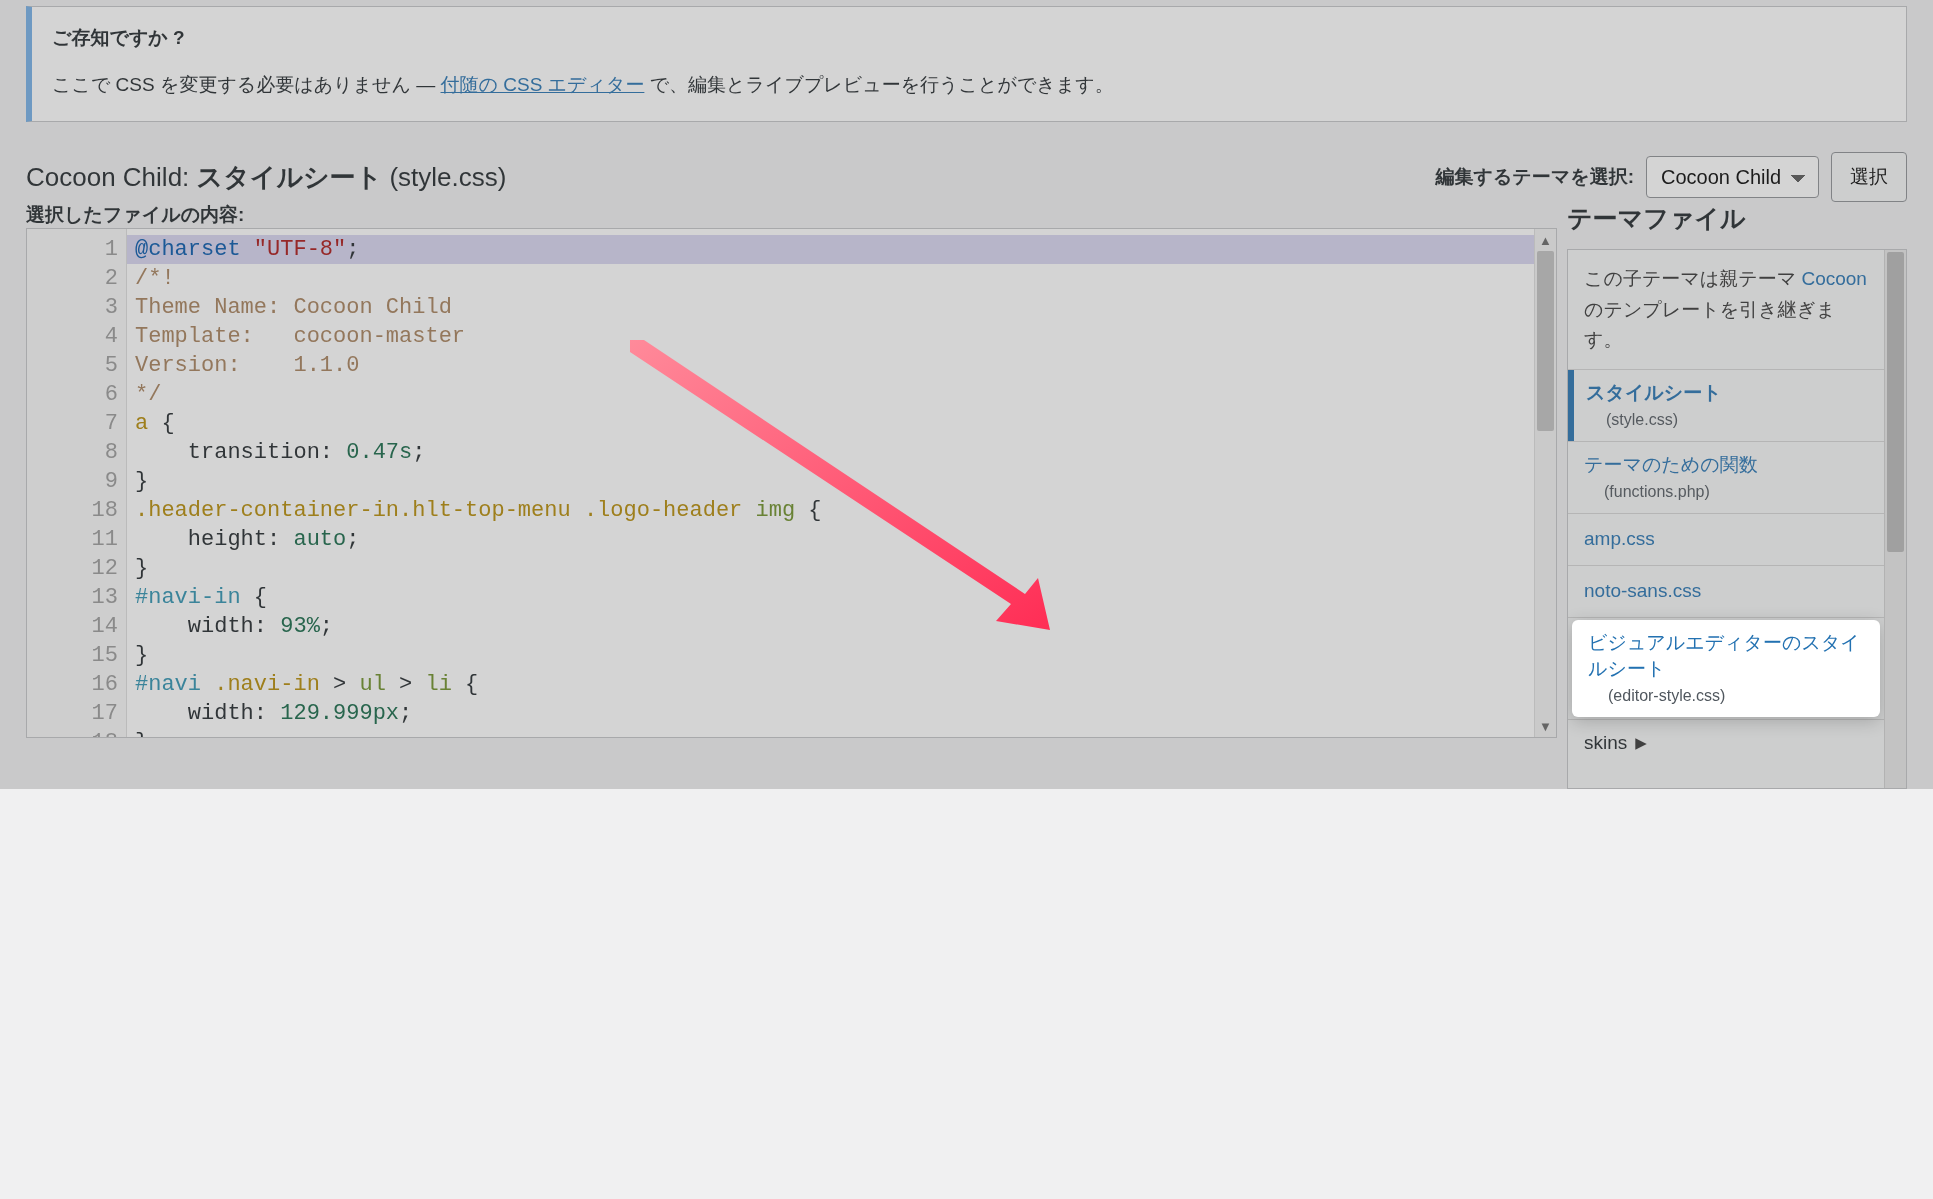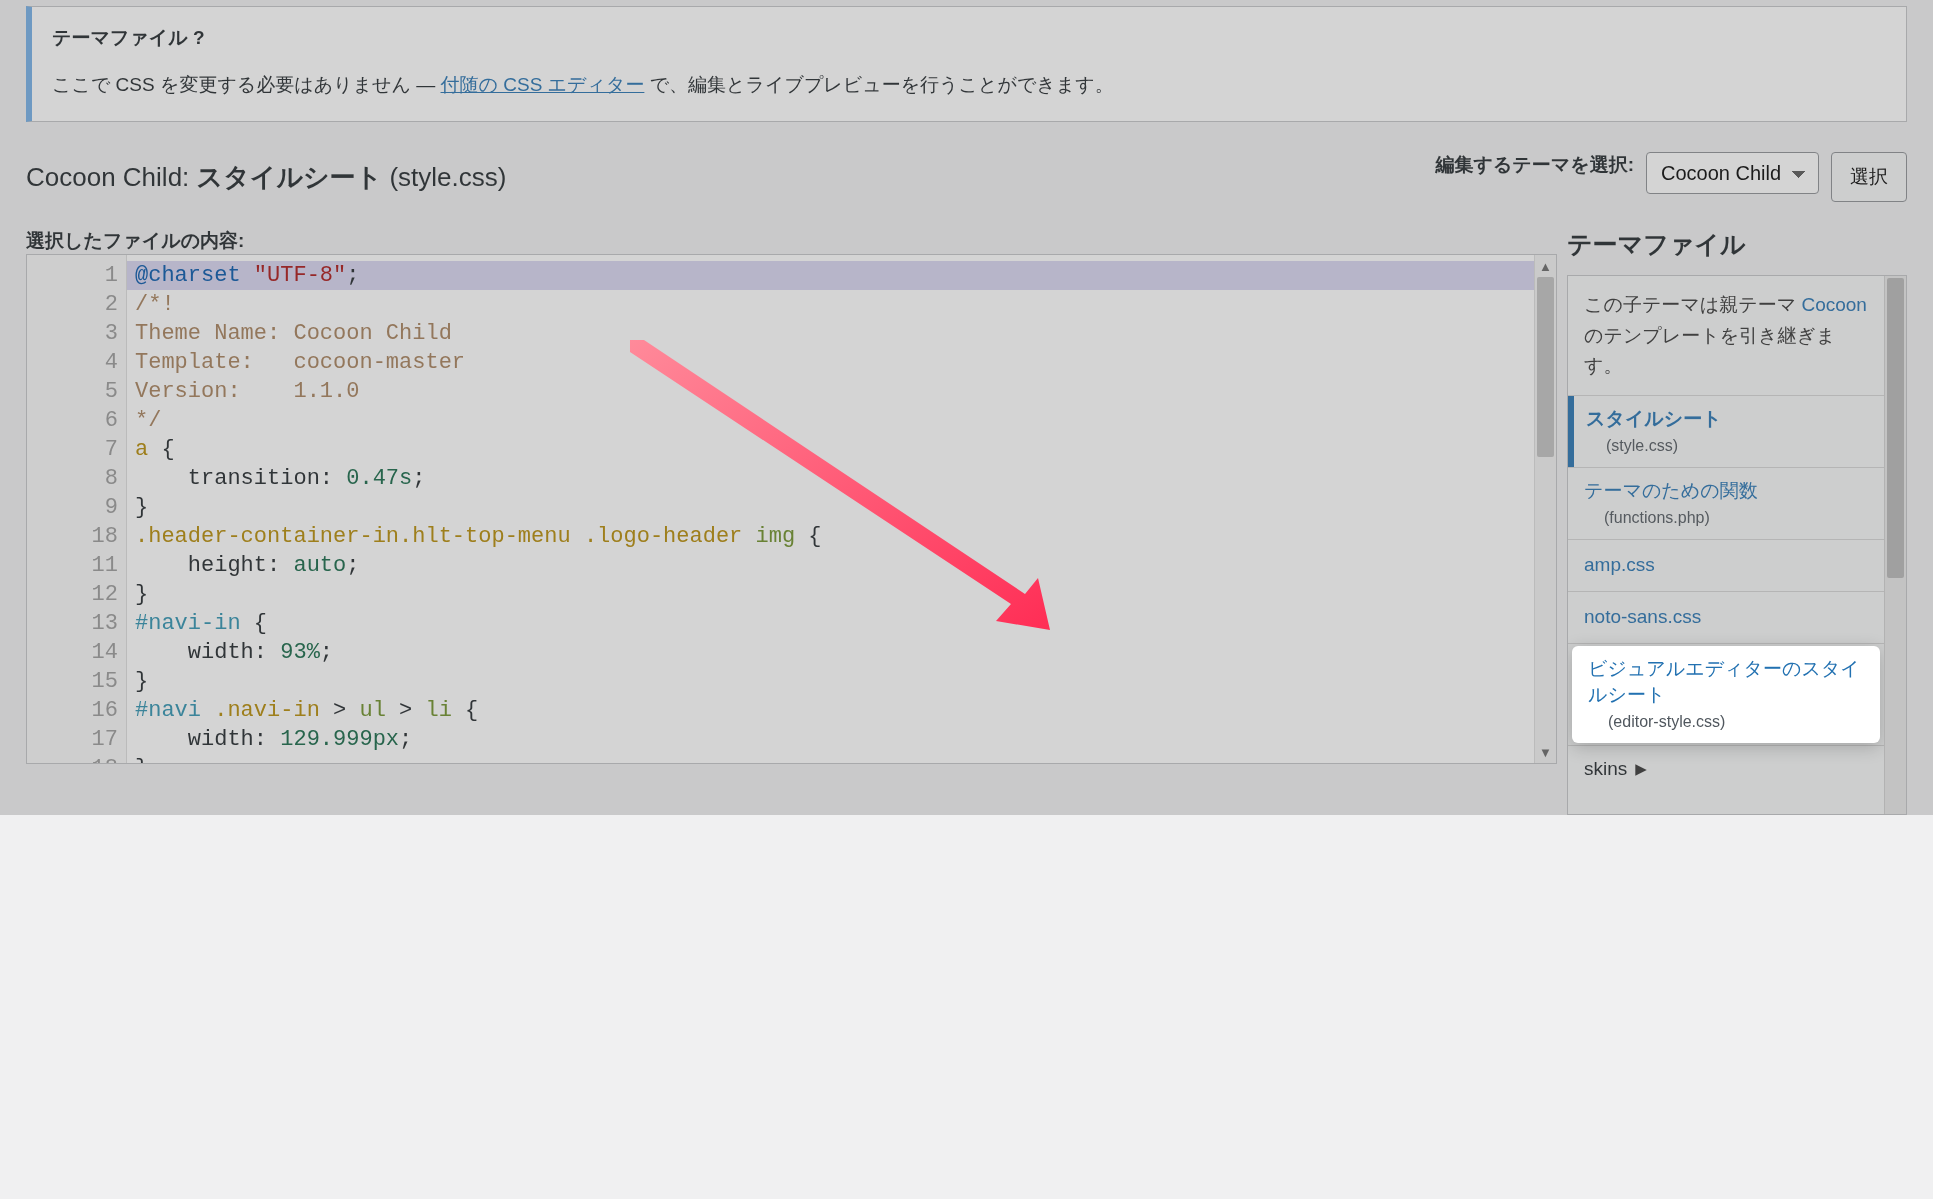--- a/index.html
+++ b/index.html
@@ -40,30 +40,29 @@
   }
   .notice .notice-body {
     font-size: 19px;
     line-height: 1.7;
   }
   .notice a { color: #2271b1; text-decoration: underline; }
   .header-row {
     display: flex;
     align-items: center;
     justify-content: space-between;
-    margin-bottom: 26px;
   }
   .file-heading {
     font-size: 26px;
     font-weight: 400;
   }
   .file-heading .strong { font-weight: 700; }
   .selector-group {
     display: flex;
-    align-items: flex-start;
+    align-items: center;
     gap: 12px;
   }
   .selector-label { font-size: 19px; font-weight: 700; }
   select.theme-select {
     font-size: 20px;
     padding: 4px 36px 4px 14px;
     border: 1px solid #8c8f94;
     border-radius: 4px;
     background: #fff;
     appearance: none;
@@ -242,21 +241,21 @@
   }
 </style>
 </head>
 <body>
 
 <div class="overlay"></div>
 
 <div class="wrap">
 
   <div class="notice">
-    <div class="notice-title">テーマファイル ?</div>
+    <div class="notice-title">ご存知ですか ?</div>
     <div class="notice-body">
       <span>ここで CSS を変更する必要はありません — </span><a href="#">付随の CSS エディター</a><span> で、編集とライブプレビューを行うことができます。</span>
     </div>
   </div>
 
   <div class="header-row">
     <div class="file-heading">
       <span>Cocoon Child:</span>
       <span class="strong">スタイルシート</span>
       <span>(style.css)</span>

